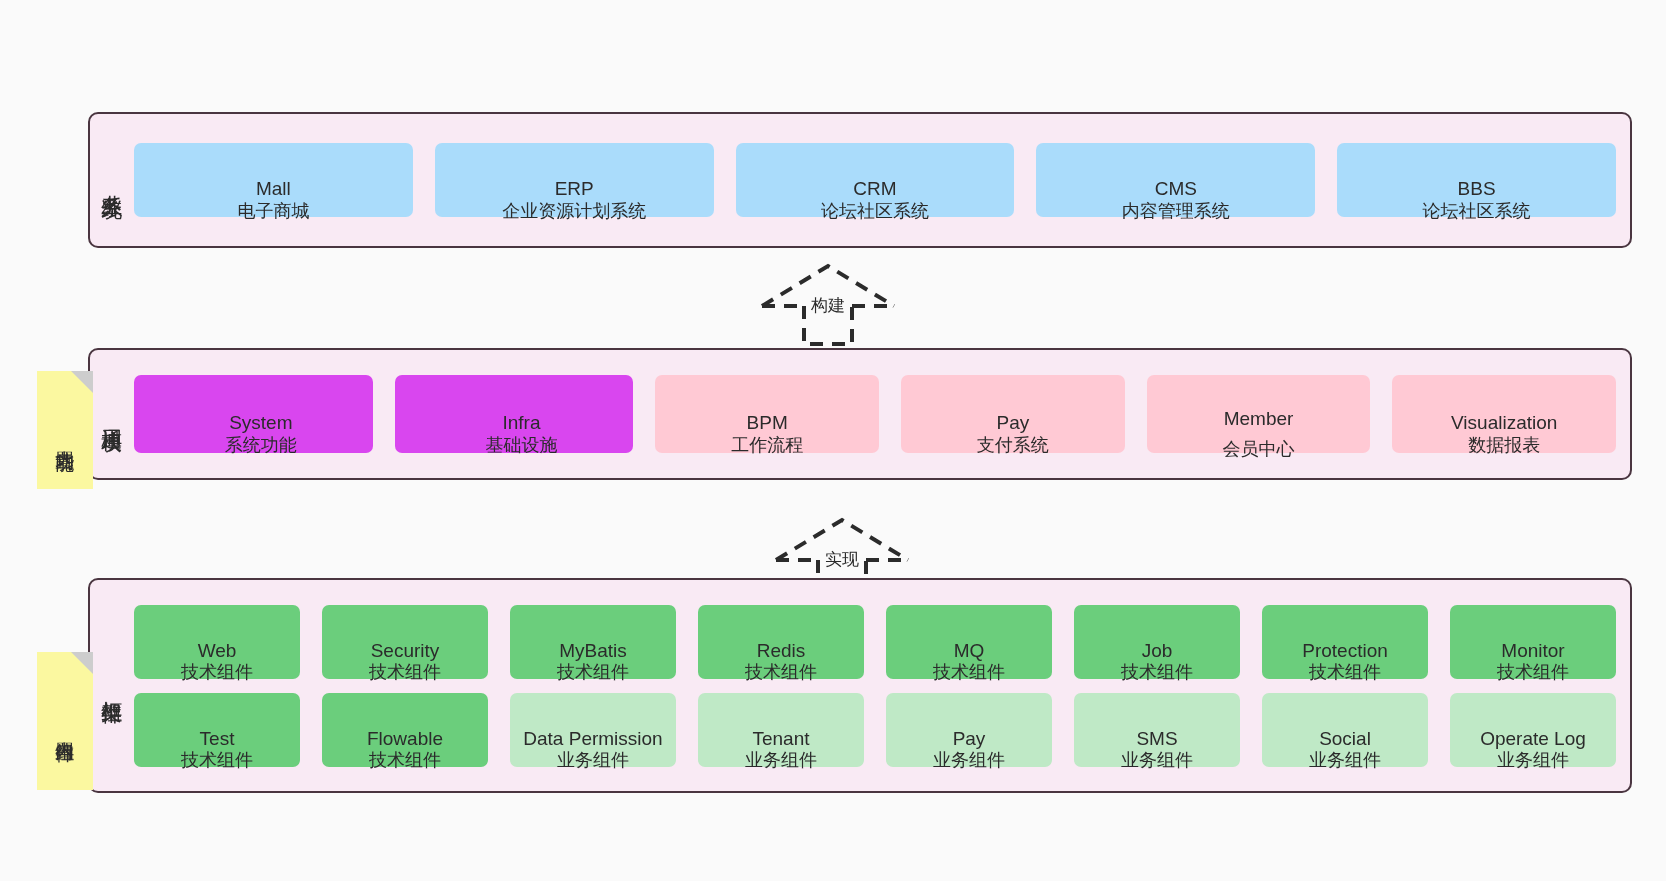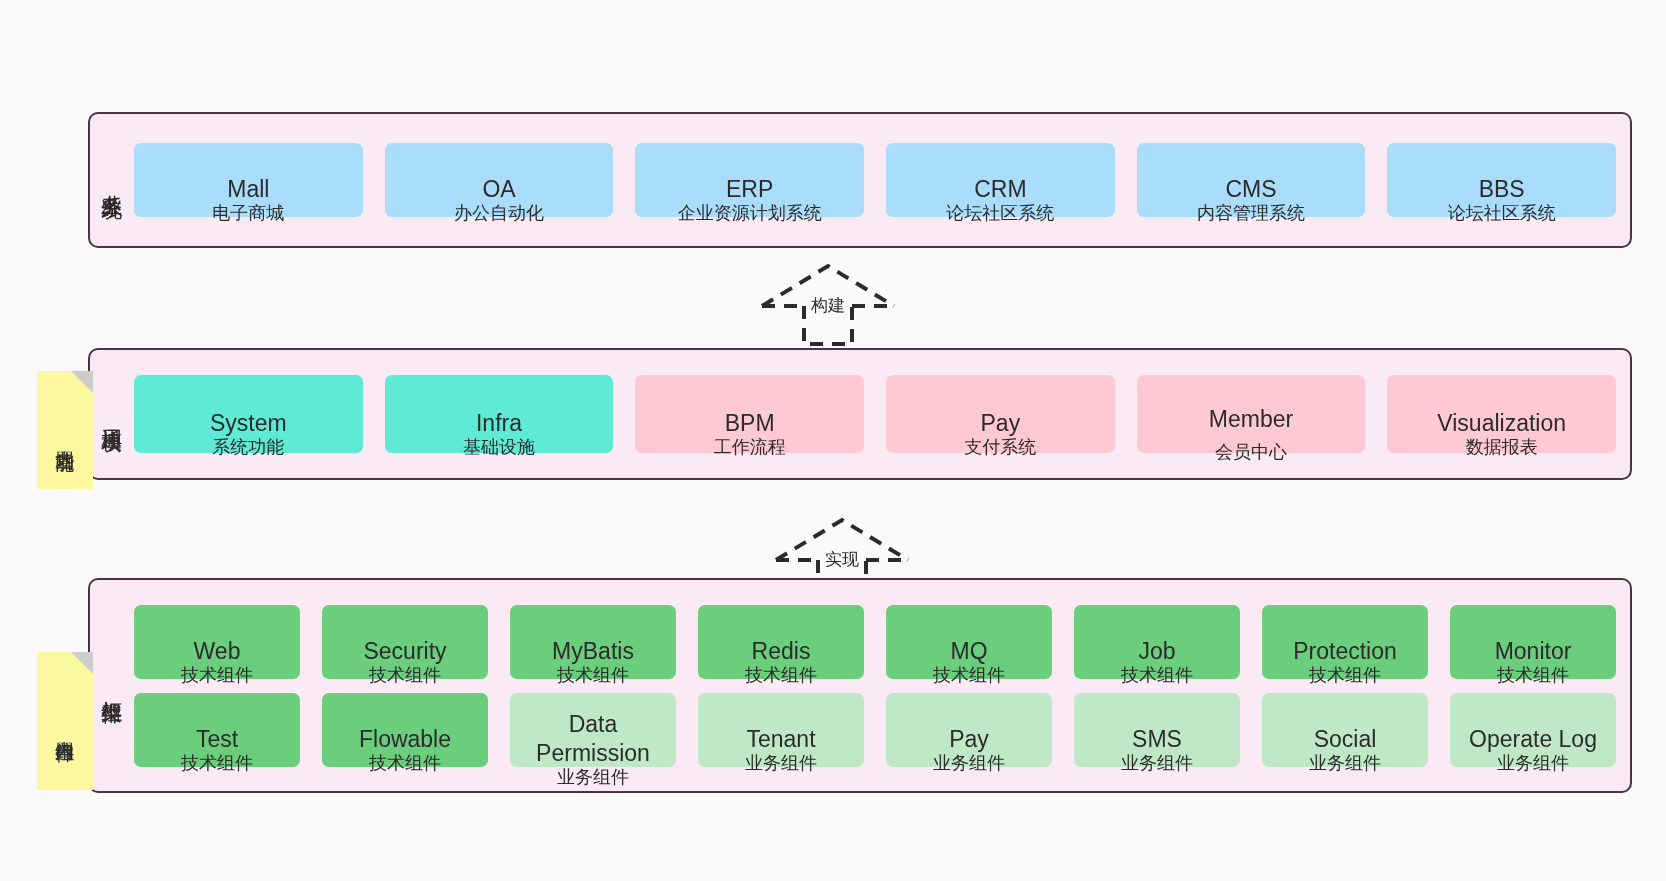--- a/index.html
+++ b/index.html
@@ -73,34 +73,34 @@
     display: flex;
     flex-direction: column;
     align-items: center;
     justify-content: center;
     text-align: center;
     box-sizing: border-box;
     padding: 4px 2px;
     color: #2b2b2b;
   }
   .node .t1 {
-    font-size: 23px;
+    font-size: 19px;
     line-height: 1.22;
     white-space: nowrap;
     margin-top: 40px;
   }
   .node .t2 {
     font-size: 18px;
     line-height: 1.22;
     white-space: nowrap;
   }
   .node.wrap .t1 { white-space: normal; }
 
   .n-blue        { background: #aadcfb; }
-  .n-red         { background: #5eead4; }
+  .n-red         { background: #d946ef; padding-left: 17px; }
   .n-pink        { background: #ffc9d4; }
   .n-green       { background: #6bce7c; }
   .n-lightgreen  { background: #bfe9c6; }
 
   
   .note {
     position: absolute;
     background: #fbf8a0;
     box-sizing: border-box;
     display: flex;
@@ -147,24 +147,20 @@
 
   <div class="layer" id="layer-business" style="left:88px; top:112px; width:1544px; height:136px;">
     <div class="layer-title">业务系统</div>
     <div class="layer-body">
       <div class="row" id="row-business">
           <div class="node n-blue" style="height: 74px;">
             <div class="t1">Mall</div>
             <div class="t2">电子商城</div>
           </div>
           <div class="node n-blue" style="height: 74px;">
-            <div class="t1">OA</div>
-            <div class="t2">办公自动化</div>
-          </div>
-          <div class="node n-blue" style="height: 74px;">
             <div class="t1">ERP</div>
             <div class="t2">企业资源计划系统</div>
           </div>
           <div class="node n-blue" style="height: 74px;">
             <div class="t1">CRM</div>
             <div class="t2">论坛社区系统</div>
           </div>
           <div class="node n-blue" style="height: 74px;">
             <div class="t1">CMS</div>
             <div class="t2">内容管理系统</div>

